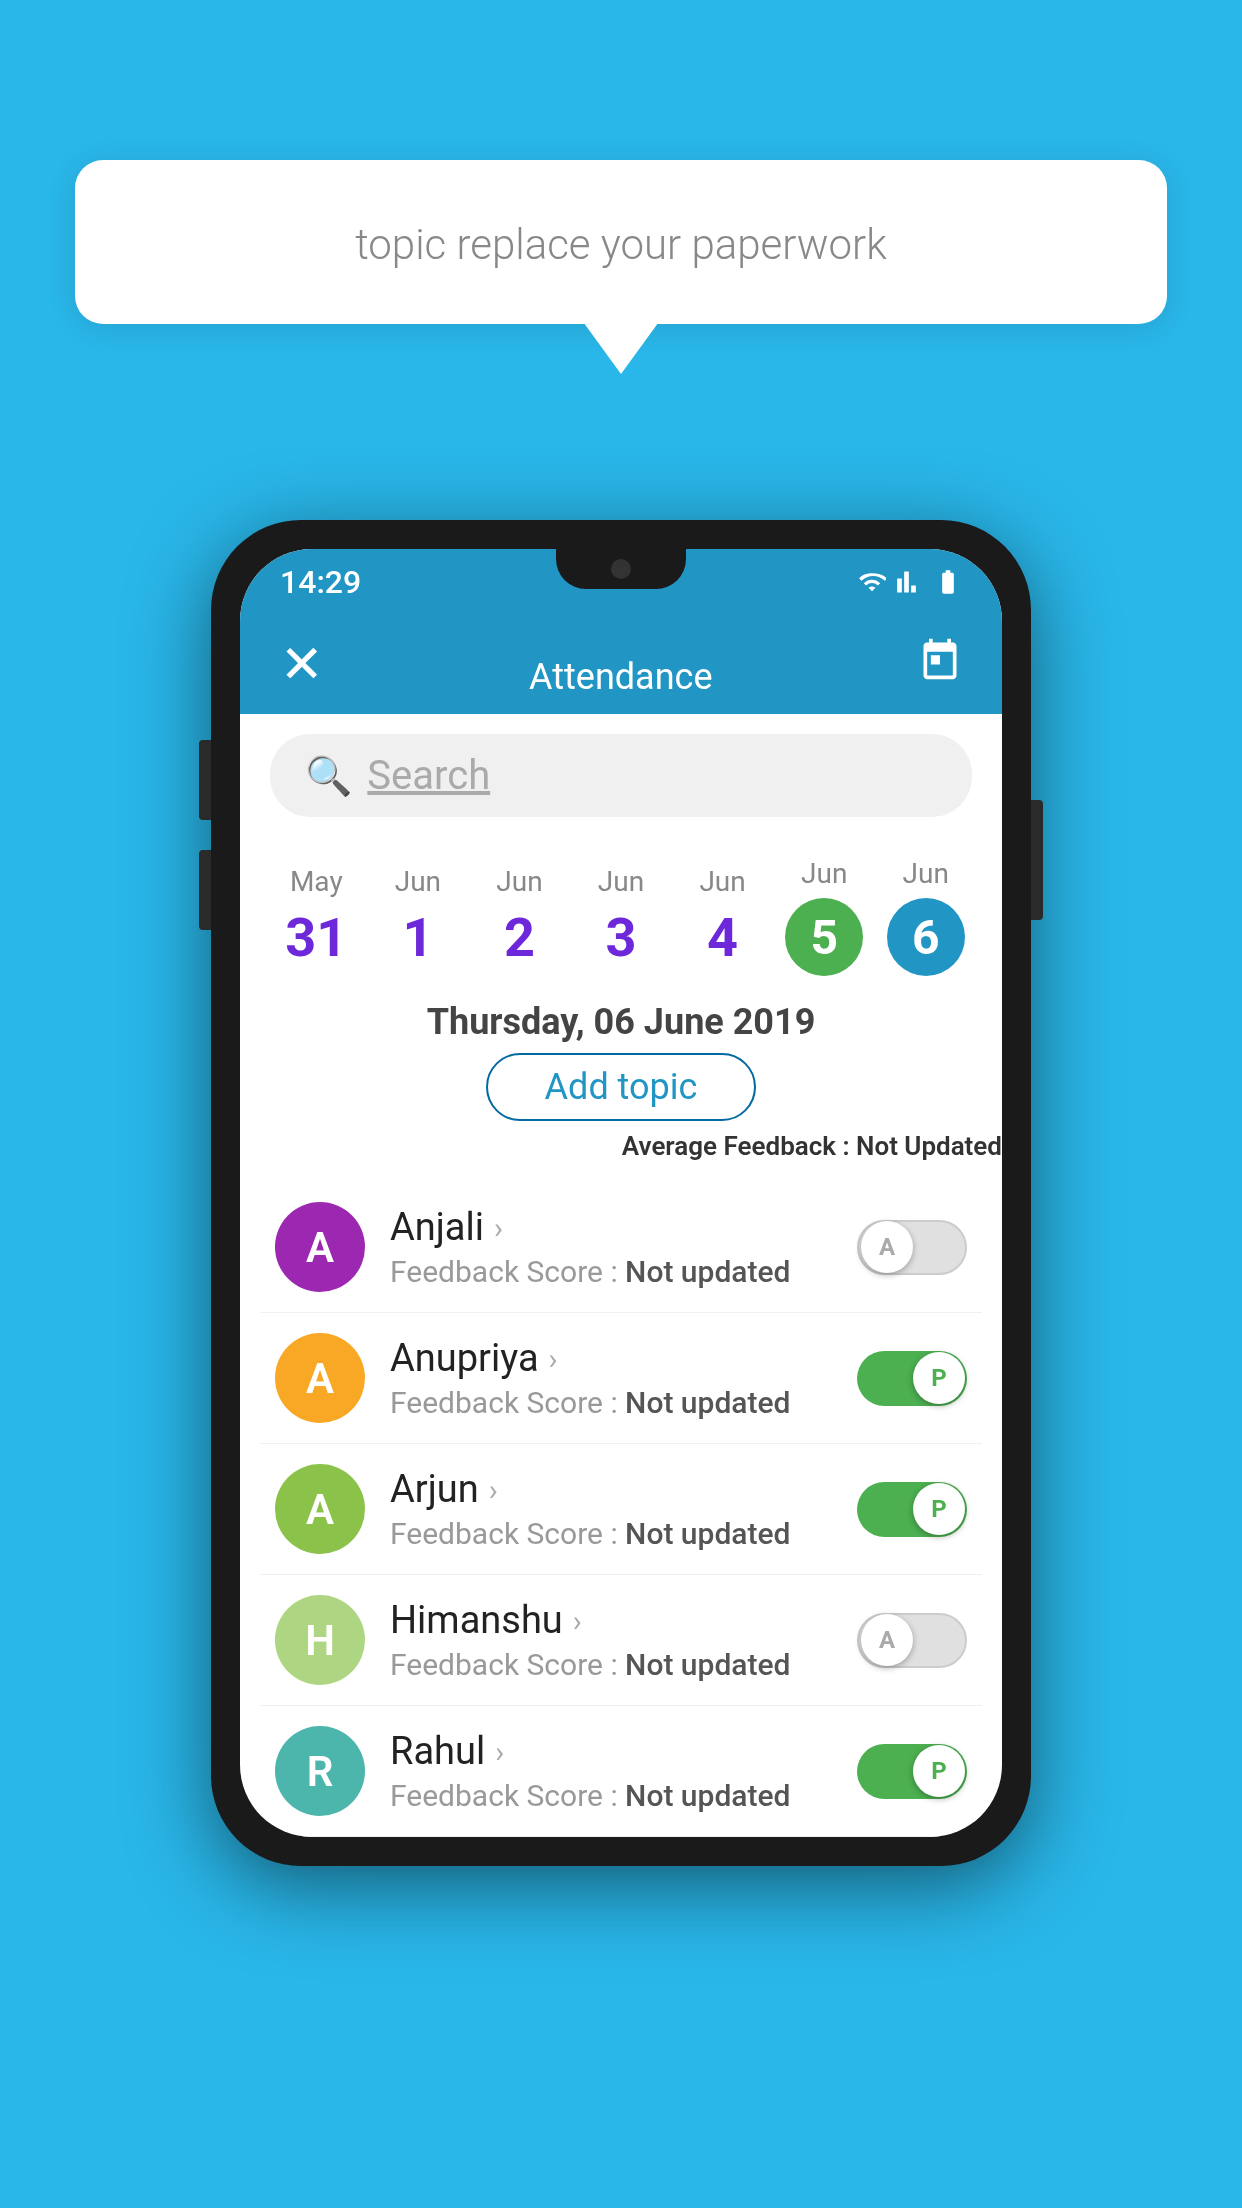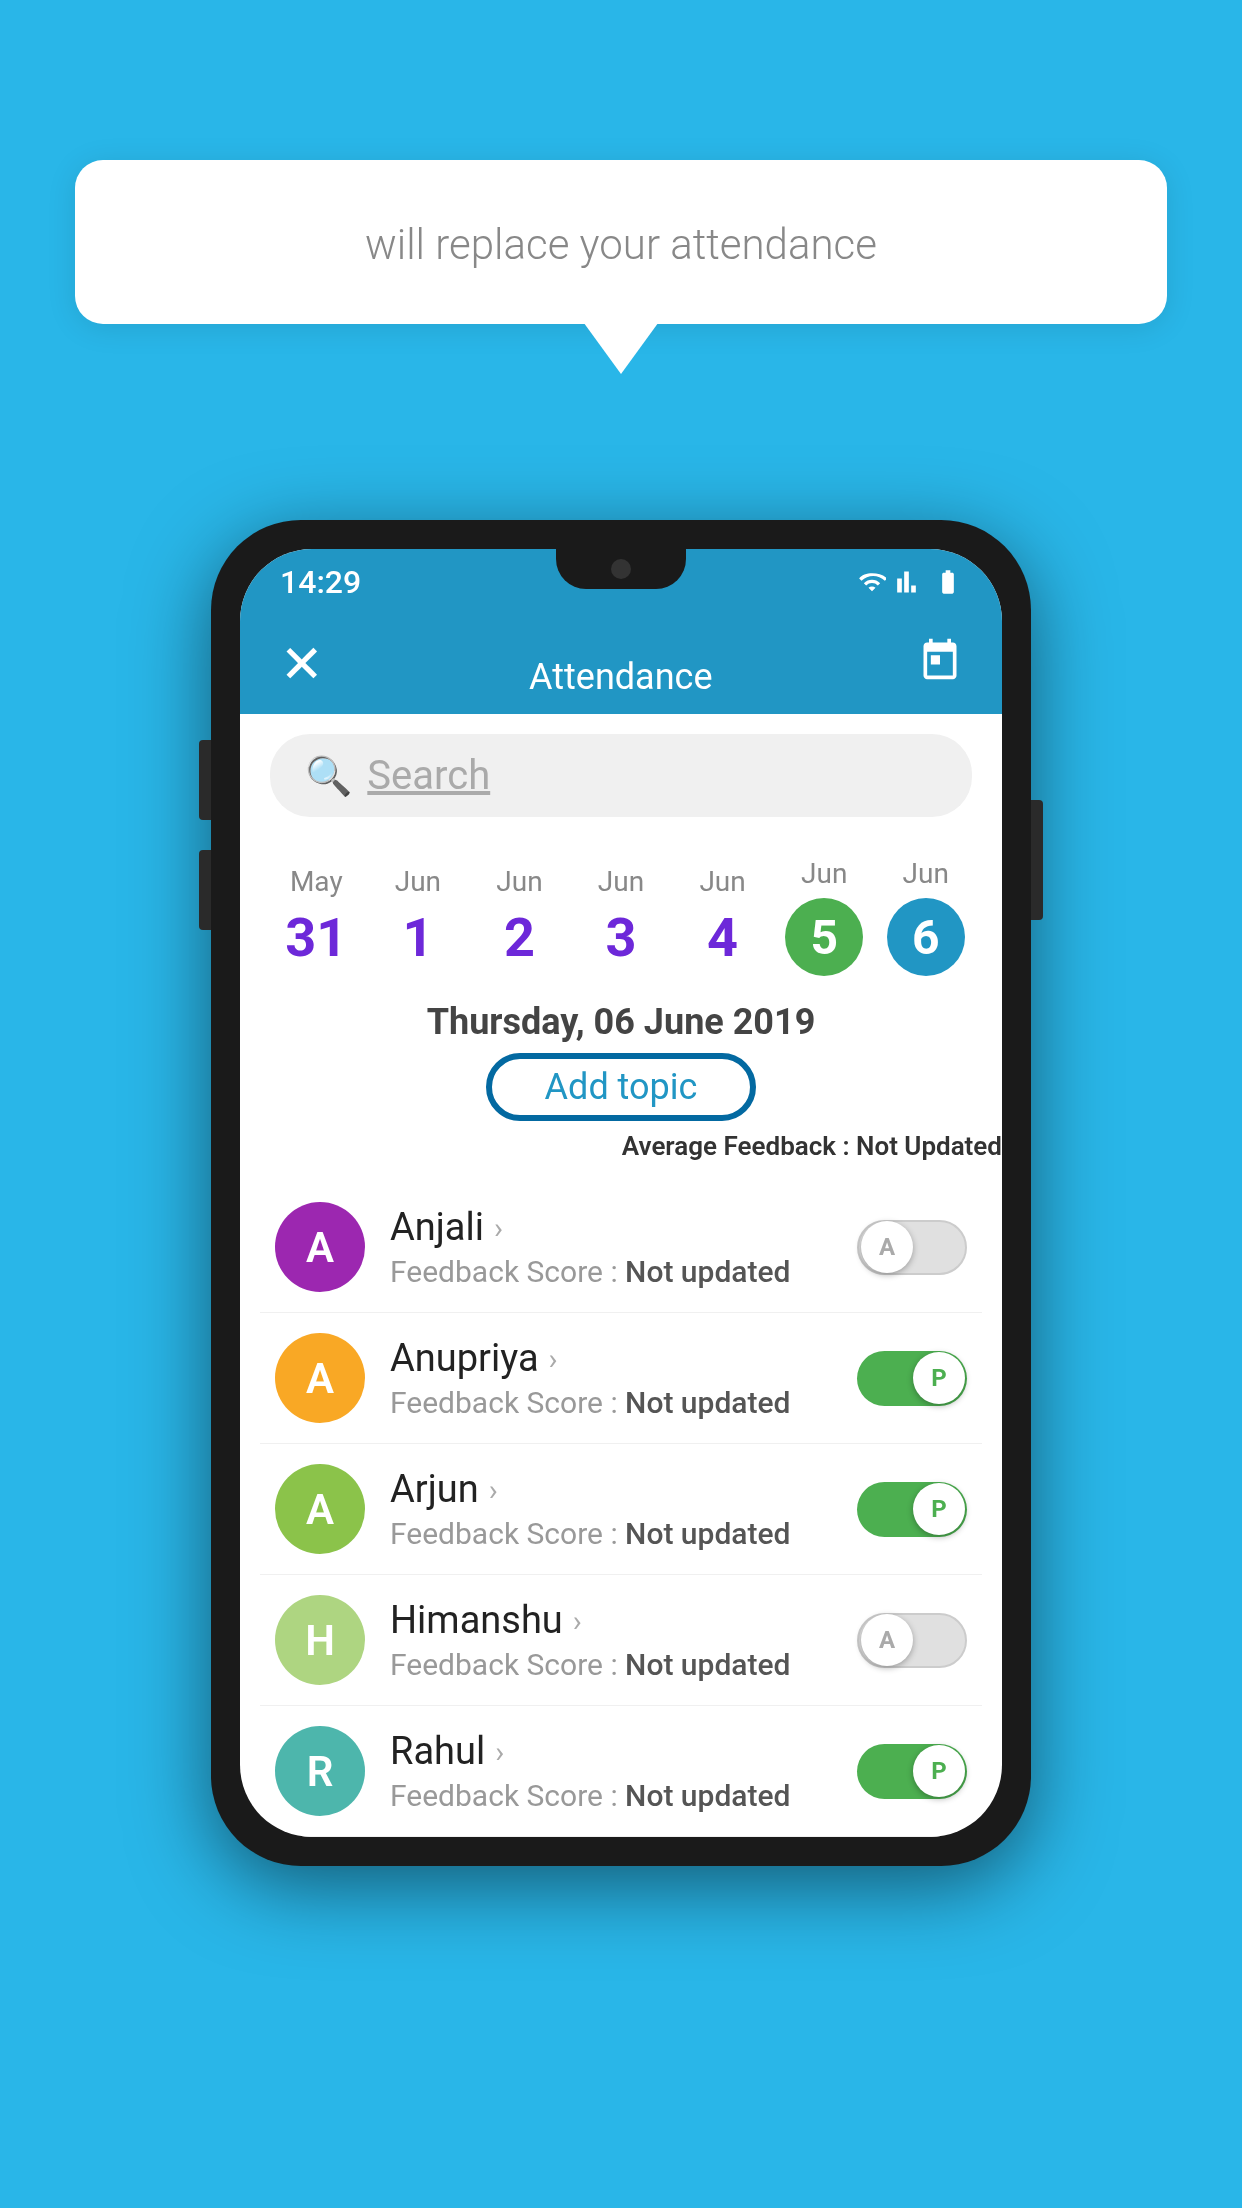--- a/index.html
+++ b/index.html
@@ -228,21 +228,21 @@
     }
 
     
     .add-topic-btn {
       display: flex;
       align-items: center;
       justify-content: center;
       margin: 10px auto;
       width: 270px;
       height: 68px;
-      border: 6px solid #0369a1;
+      border: 2px solid #0369a1;
       border-radius: 34px;
       cursor: pointer;
     }
     .add-topic-text {
       color: #2196c4;
       font-size: 36px;
       font-weight: 400;
     }
 
     
@@ -369,21 +369,21 @@
       width: 12px;
       height: 120px;
       background: #2a2a2a;
       border-radius: 0 4px 4px 0;
     }
   </style>
 </head>
 <body>
 
 <div class="speech-bubble">
-  <div class="bubble-subtitle">will replace your attendance</div>
+  <div class="bubble-subtitle">topic replace your paperwork</div>
 </div>
 
 <div class="phone-wrapper">
   <div class="phone-outer">
     <div class="phone-btn-left"></div>
     <div class="phone-btn-left2"></div>
     <div class="phone-btn-right"></div>
 
     <div class="phone-screen">
 

